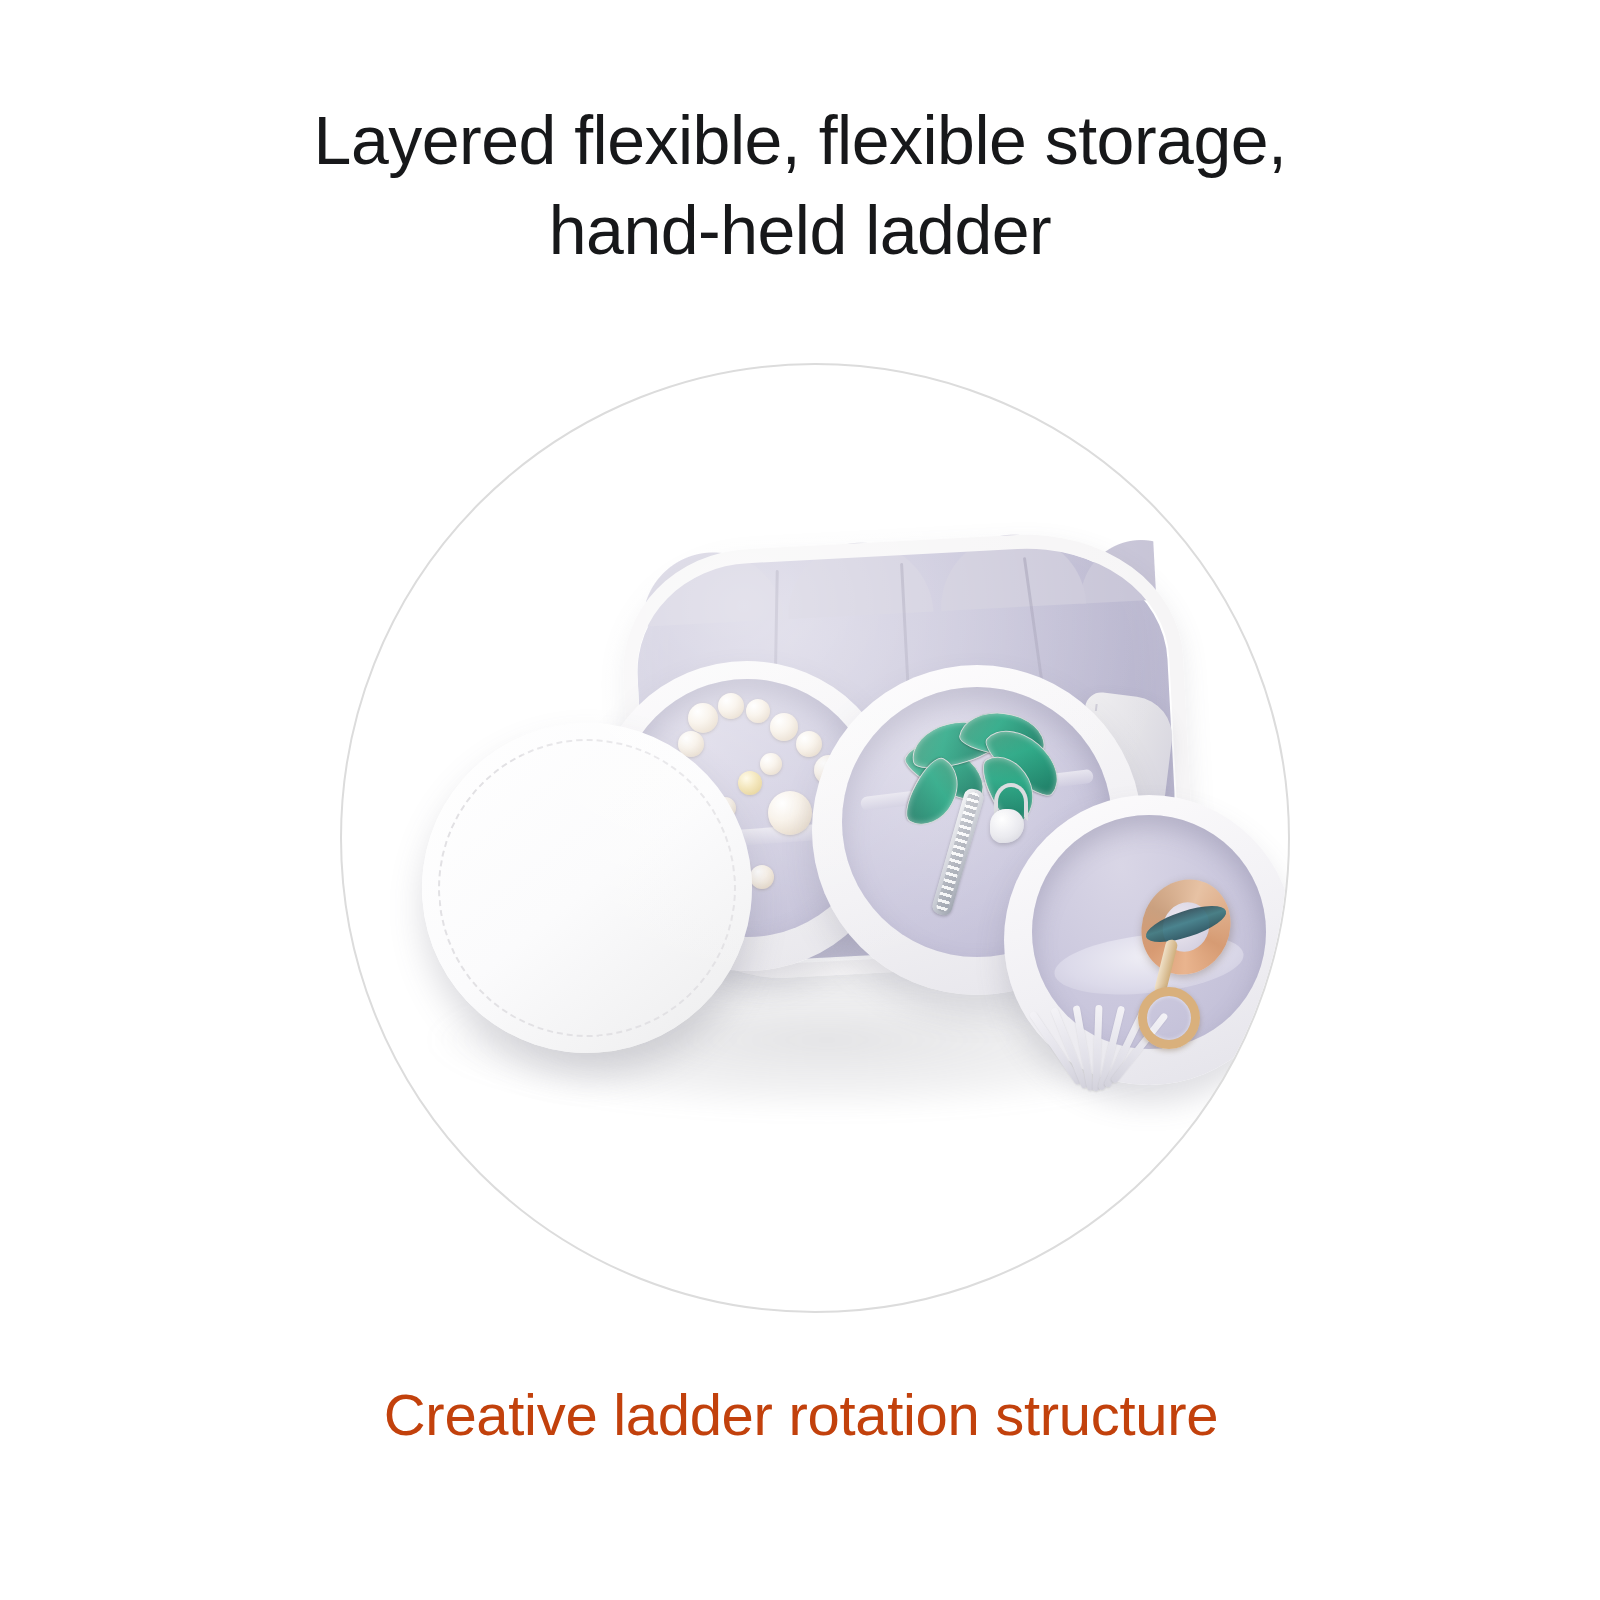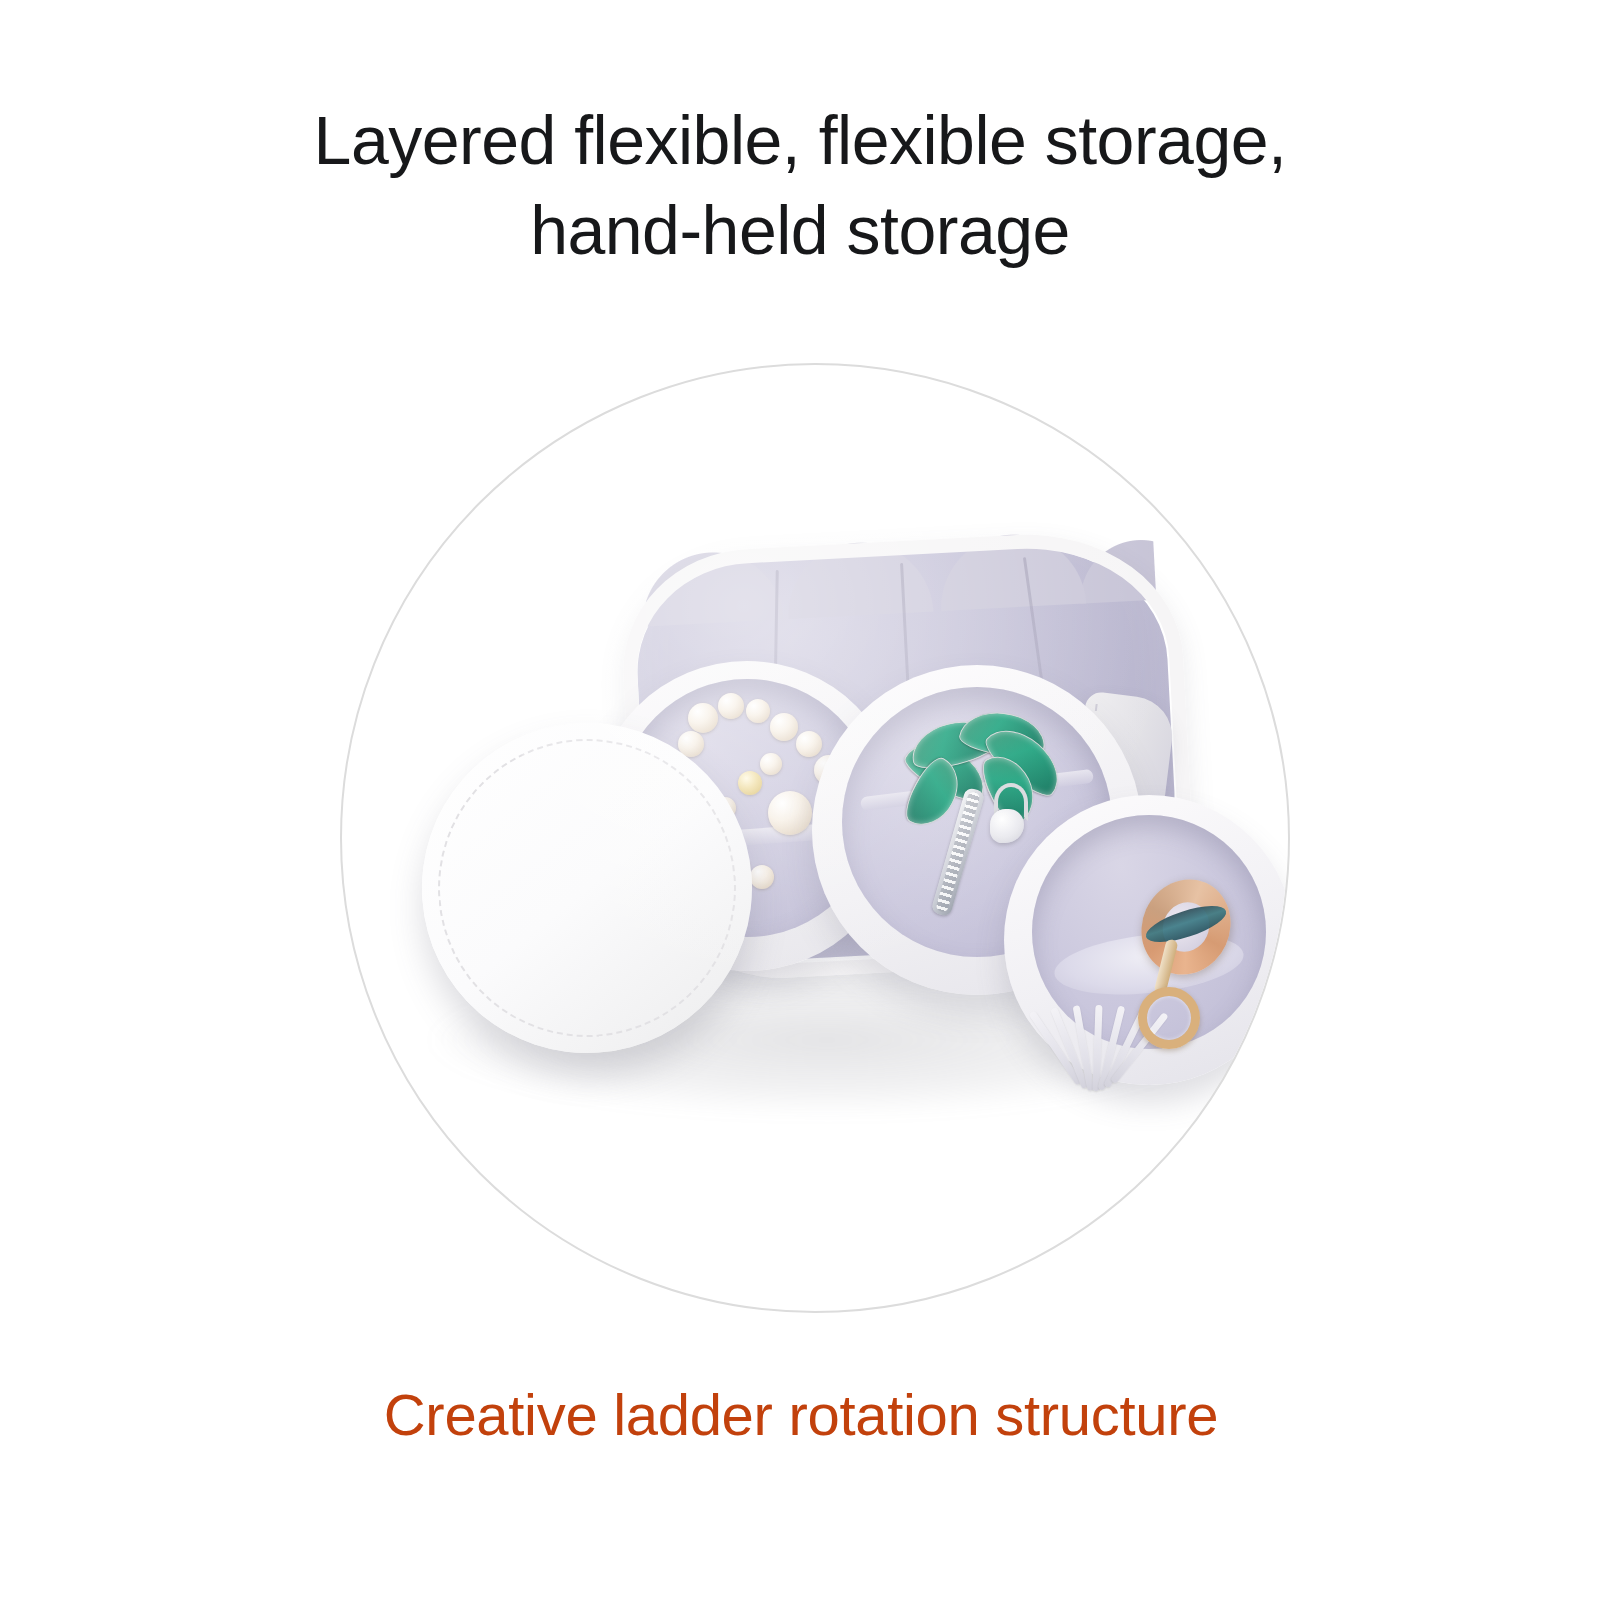--- a/index.html
+++ b/index.html
@@ -394,21 +394,21 @@
     pointer-events: none;
   }
 </style>
 </head>
 <body>
 
 <div class="page">
 
   <div class="headline">
     <span>Layered flexible, flexible storage,</span><br>
-    <span>hand-held storage</span>
+    <span>hand-held ladder</span>
   </div>
 
   <div class="photo-frame">
     <div class="photo-stage">
 
       <div class="ground-shadow"></div>
 
       <div class="tier-back-shell">
         <div class="rib r1"></div>
         <div class="rib r2"></div>

